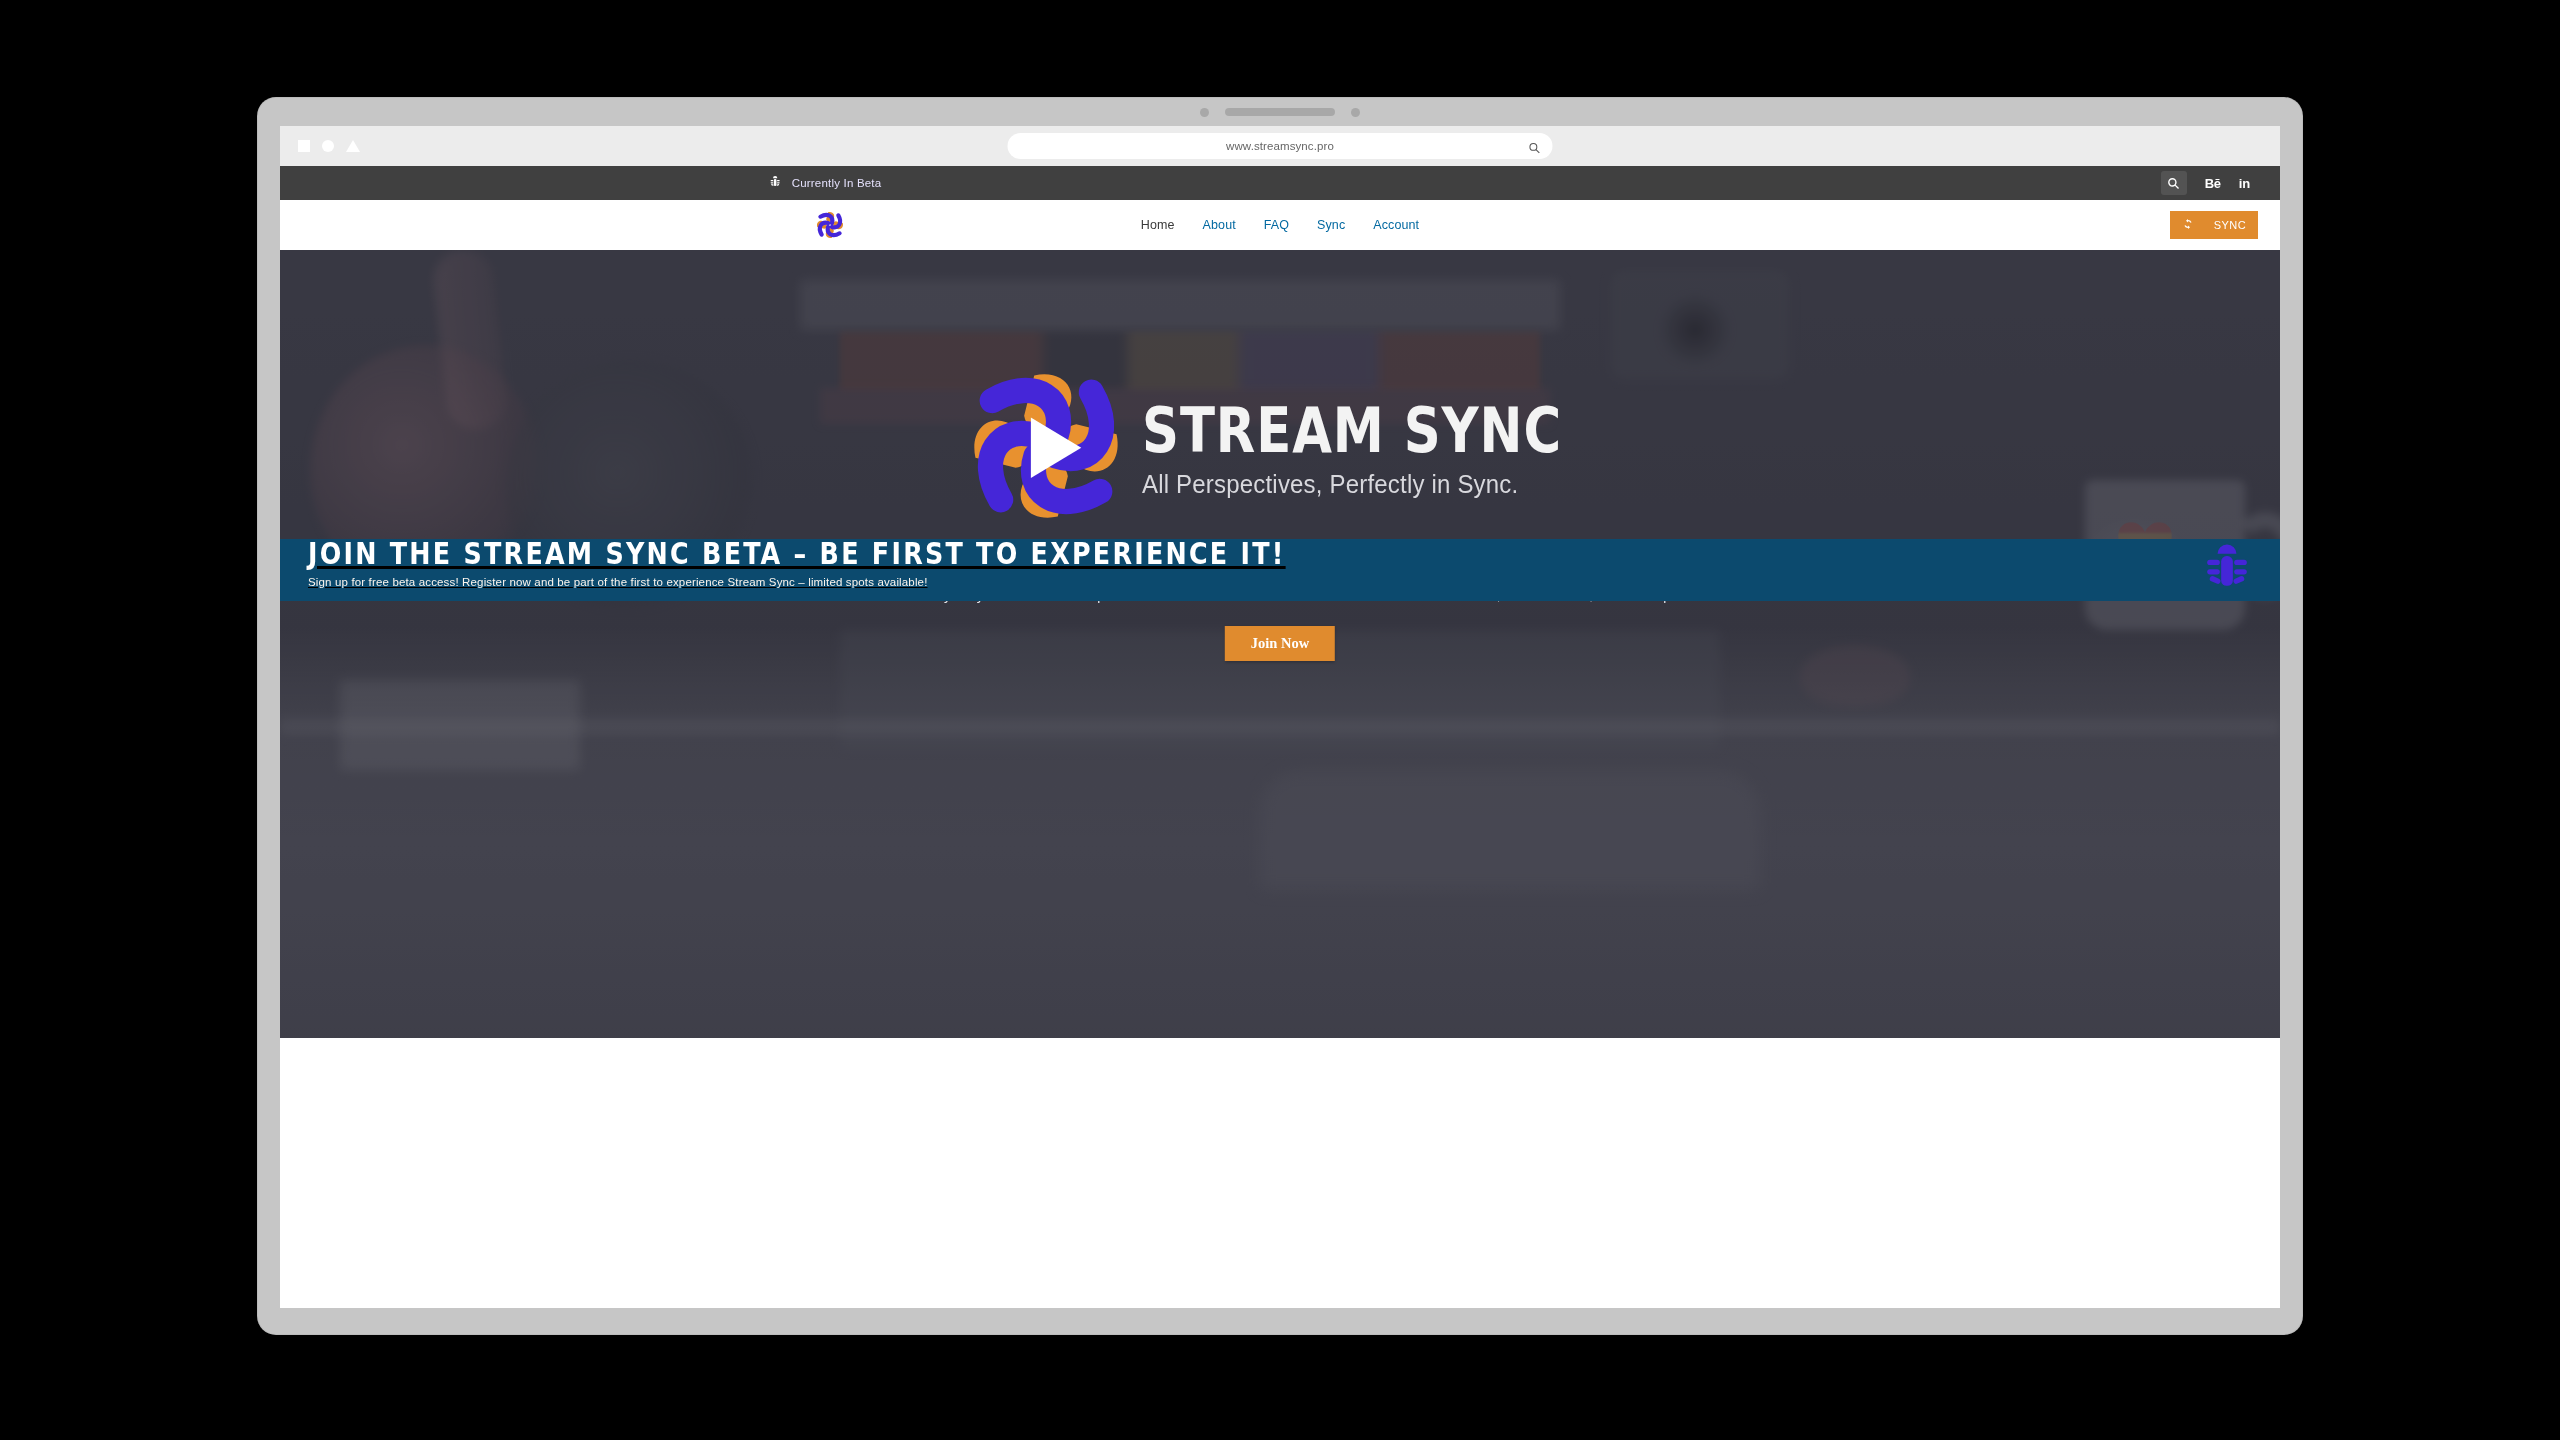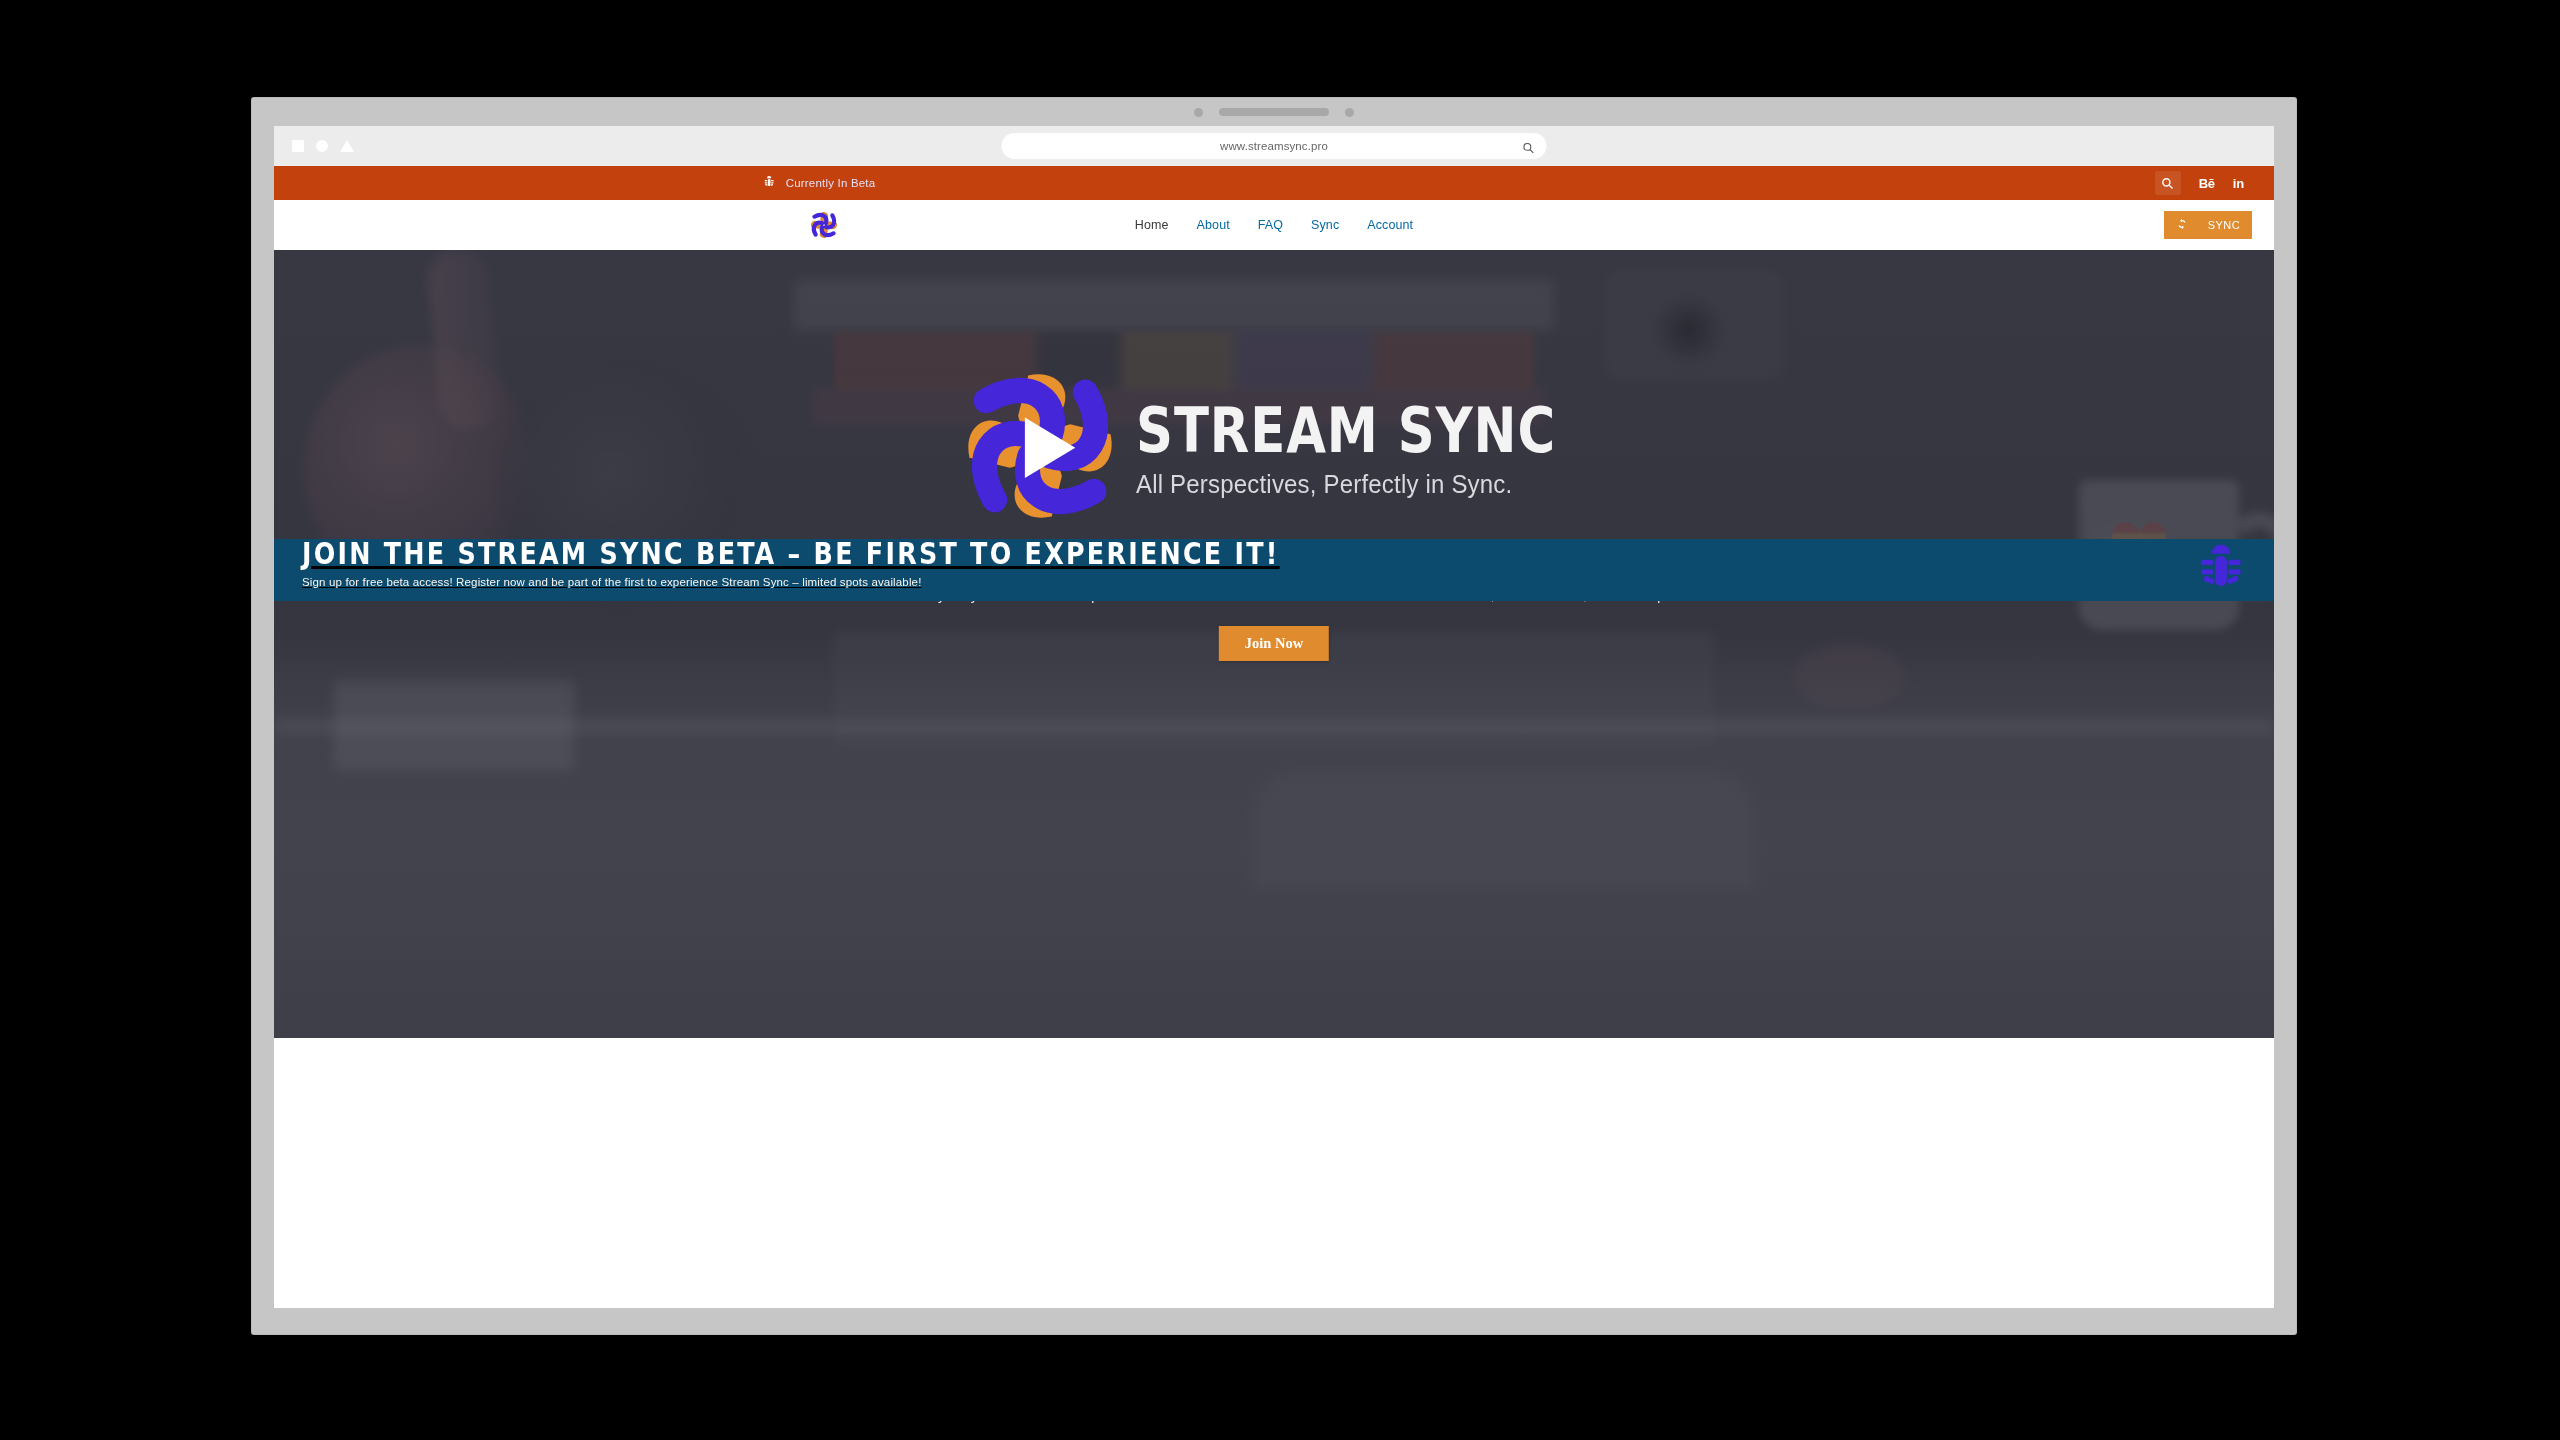--- a/index.html
+++ b/index.html
@@ -8,26 +8,26 @@
     width: 2560px;
     height: 1440px;
     background: #000000;
     font-family: "Liberation Sans", sans-serif;
     overflow: hidden;
   }
 
   
   #laptop-frame {
     position: absolute;
-    left: 252px;
+    left: 258px;
     top: 98px;
     width: 2044px;
     height: 1236px;
     background: #c6c6c6;
-    border-radius: 2px;
+    border-radius: 18px;
     box-shadow: 0 0 0 1px #bbbbbb;
   }
 
   #bezel-top {
     position: absolute;
     left: 0; top: 0;
     width: 100%;
     height: 28px;
     display: flex;
     align-items: center;
@@ -112,21 +112,21 @@
     width: 100%;
     height: 1142px;
     background: #ffffff;
     overflow: hidden;
   }
 
   
   #announce-bar {
     position: relative;
     height: 34px;
-    background: #c2410c;
+    background: #404040;
     display: flex;
     align-items: center;
     padding: 0 22px;
   }
   #announce-left {
     position: absolute;
     left: 50%;
     transform: translateX(-50%);
     display: flex;
     align-items: center;

